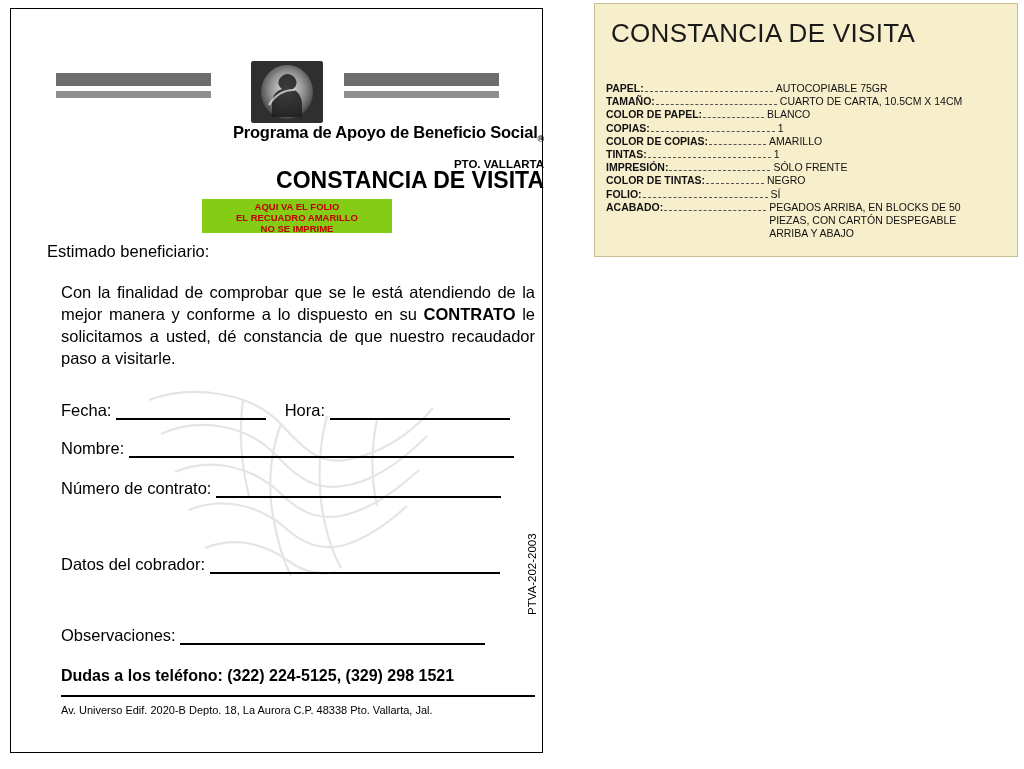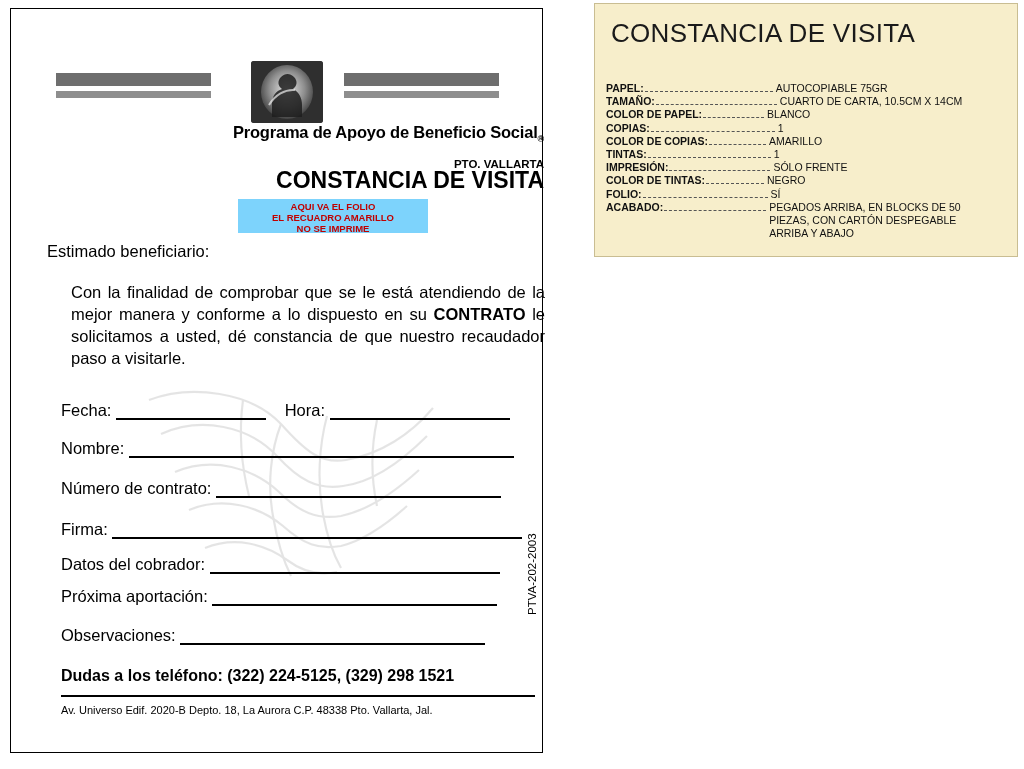--- a/index.html
+++ b/index.html
@@ -93,42 +93,41 @@
     font-size: 23px;
     font-weight: bold;
   }
 
   #folio-box {
     position: absolute;
     left: 191px;
     top: 190px;
     width: 190px;
     height: 34px;
-    background: #7dd3fc;
+    background: #84cc16;
     color: #c00000;
     font-size: 9.5px;
     font-weight: bold;
     line-height: 11px;
     text-align: center;
     padding-top: 2px;
     box-sizing: border-box;
-    margin-left: 36px;
   }
 
   #greeting {
     position: absolute;
     left: 36px;
     top: 233px;
     font-size: 16.5px;
     color: #000;
   }
 
   #body-para {
     position: absolute;
-    left: 60px;
+    left: 50px;
     top: 272px;
     width: 474px;
     font-size: 16.5px;
     line-height: 22px;
     text-align: justify;
     color: #000;
   }
   #body-para b { font-weight: bold; }
 
   
@@ -307,34 +306,26 @@
   <div class="field-row" id="row-nombre">
     <span class="field-label">Nombre:</span>
     <span class="rule" style="width:385px"></span>
   </div>
 
   <div class="field-row" id="row-contrato">
     <span class="field-label">Número de contrato:</span>
     <span class="rule" style="width:285px"></span>
   </div>
 
-  <div class="field-row" id="row-firma">
-    <span class="field-label">Firma:</span>
-    <span class="rule" style="width:410px"></span>
-  </div>
 
   <div class="field-row" id="row-cobrador">
     <span class="field-label">Datos del cobrador:</span>
     <span class="rule" style="width:290px"></span>
   </div>
 
-  <div class="field-row" id="row-aportacion">
-    <span class="field-label">Próxima aportación:</span>
-    <span class="rule" style="width:285px"></span>
-  </div>
 
   <div class="field-row" id="row-observaciones">
     <span class="field-label">Observaciones:</span>
     <span class="rule" style="width:305px"></span>
   </div>
 
   <div id="phones">Dudas a los teléfono: (322) 224-5125, (329) 298 1521</div>
   <div id="rule-bottom"></div>
   <div id="address">Av. Universo Edif. 2020-B Depto. 18, La Aurora C.P. 48338 Pto. Vallarta, Jal.</div>
   <div id="vertical-code">PTVA-202-2003</div>

